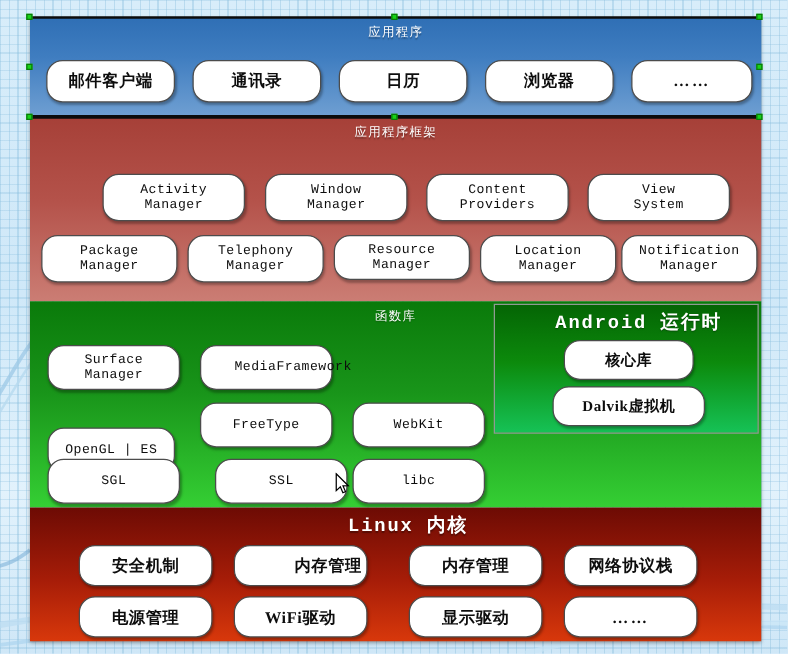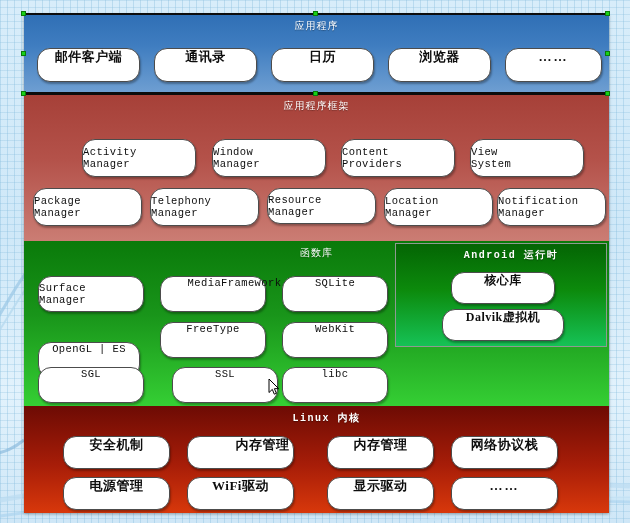--- a/index.html
+++ b/index.html
@@ -55,21 +55,21 @@
     color: #ffffff;
     font-family: "Liberation Serif", serif;
     font-size: 10px;
     letter-spacing: 1px;
     text-shadow: 0 1px 1px rgba(0,0,0,.35);
     padding-top: 5px;
     white-space: nowrap;
   }
   .layer-title.mono {
     font-family: "Liberation Mono", monospace;
-    font-size: 10px;
+    font-size: 15px;
     font-weight: bold;
     letter-spacing: 1.5px;
     padding-left: 20px;
   }
 
   
   #layer-apps {
     top: 0; height: 79px;
     background: linear-gradient(to bottom, #2f6fb5 0%, #3f7dc0 40%, #6f9fd2 100%);
   }
@@ -98,21 +98,21 @@
   }
   #runtime-panel .layer-title { padding-top: 4px; }
 
   
   .pill {
     position: absolute;
     background: #ffffff;
     border: 1px solid #4c4c4c;
     border-radius: 13px;
     display: flex;
-    align-items: flex-start;
+    align-items: center;
     justify-content: center;
     text-align: center;
     color: #0d0d0d;
     line-height: 1.18;
     box-shadow: 1px 2px 2px rgba(0,0,0,.30);
   }
   .pill.mono {
     font-family: "Liberation Mono", monospace;
     font-size: 10.5px;
     letter-spacing: .4px;
@@ -232,23 +232,20 @@
     <div class="layer-title">函数库</div>
 
     <div class="pill mono" style="left:14px;  top:35px; width:106px; height:36px; flex-direction:column;">
       <span>Surface</span>
       <span>Manager</span>
     </div>
     <div class="pill mono" style="left:136px; top:35px; width:106px; height:36px; flex-direction:row;padding-left:43px;">
       <span>Media</span>
       <span>Framework</span>
     </div>
-    <div class="pill mono" style="left:258px; top:35px; width:106px; height:36px;">
-      <span>SQLite</span>
-    </div>
 
     <div class="pill mono" style="left:14px;  top:81px; width:102px; height:36px;margin-top:20px;">
       <span>OpenGL | ES</span>
     </div>
     <div class="pill mono" style="left:136px; top:81px; width:106px; height:36px;">
       <span>FreeType</span>
     </div>
     <div class="pill mono" style="left:258px; top:81px; width:106px; height:36px;">
       <span>WebKit</span>
     </div>

